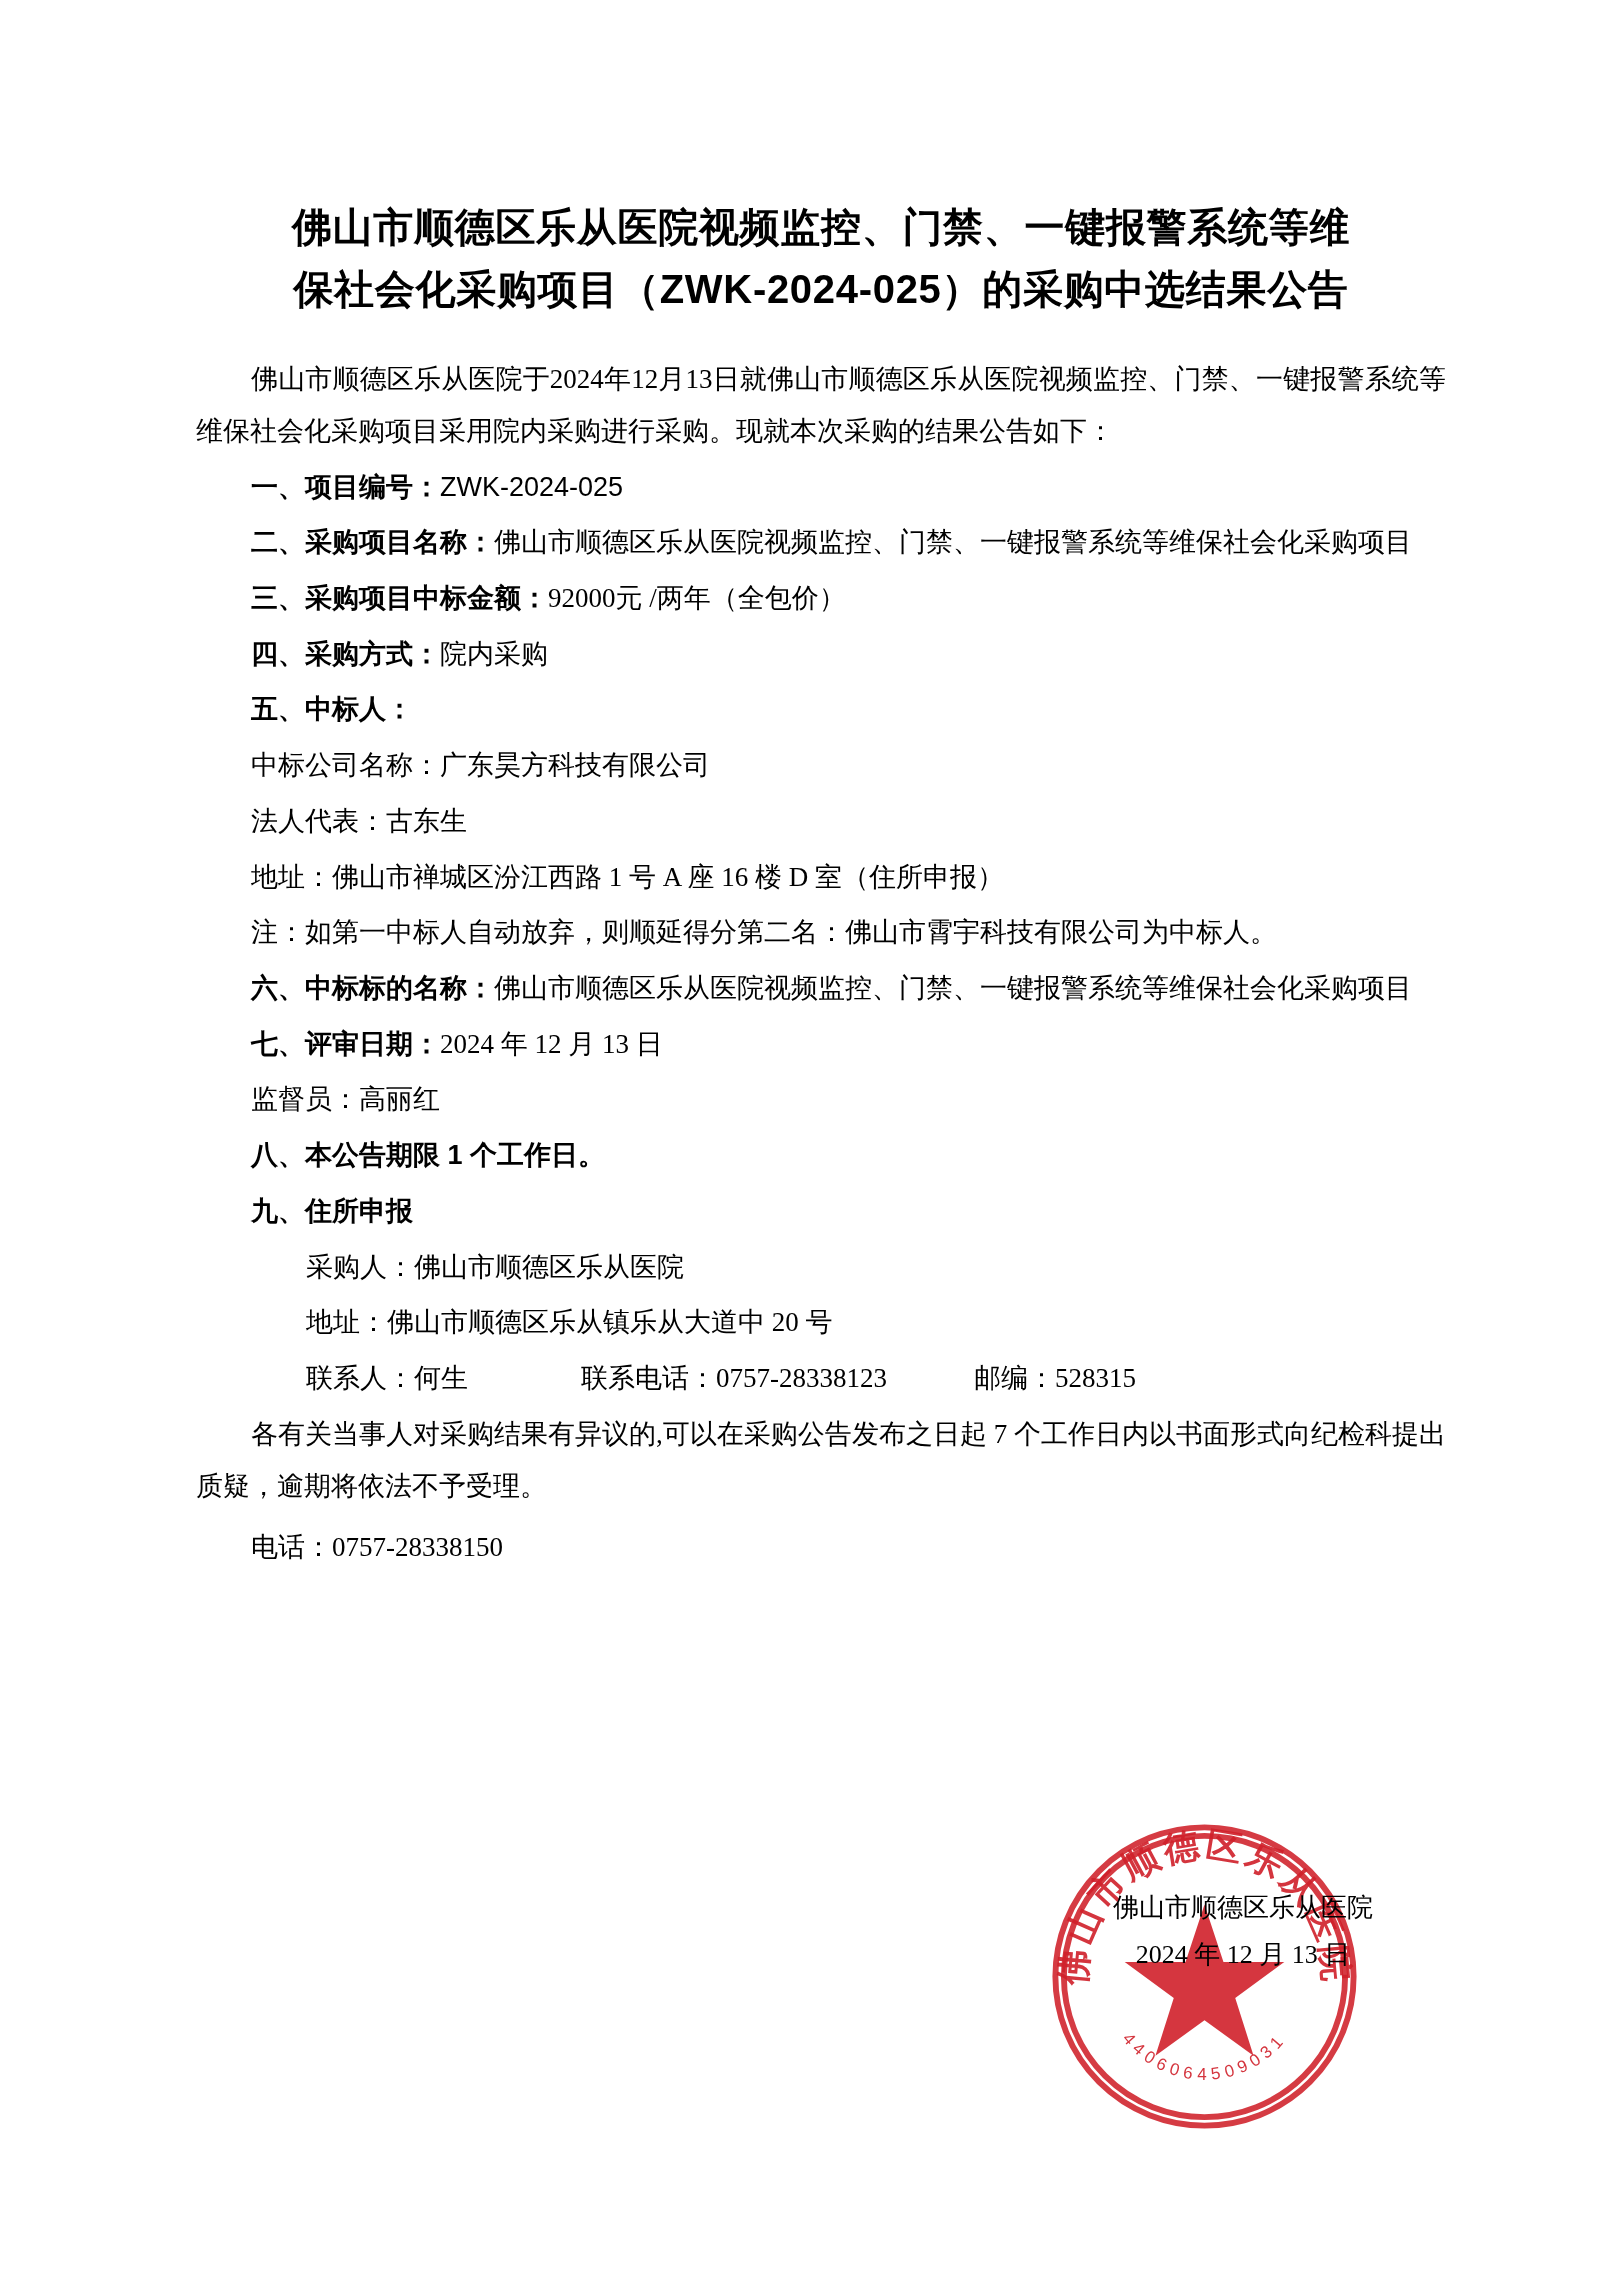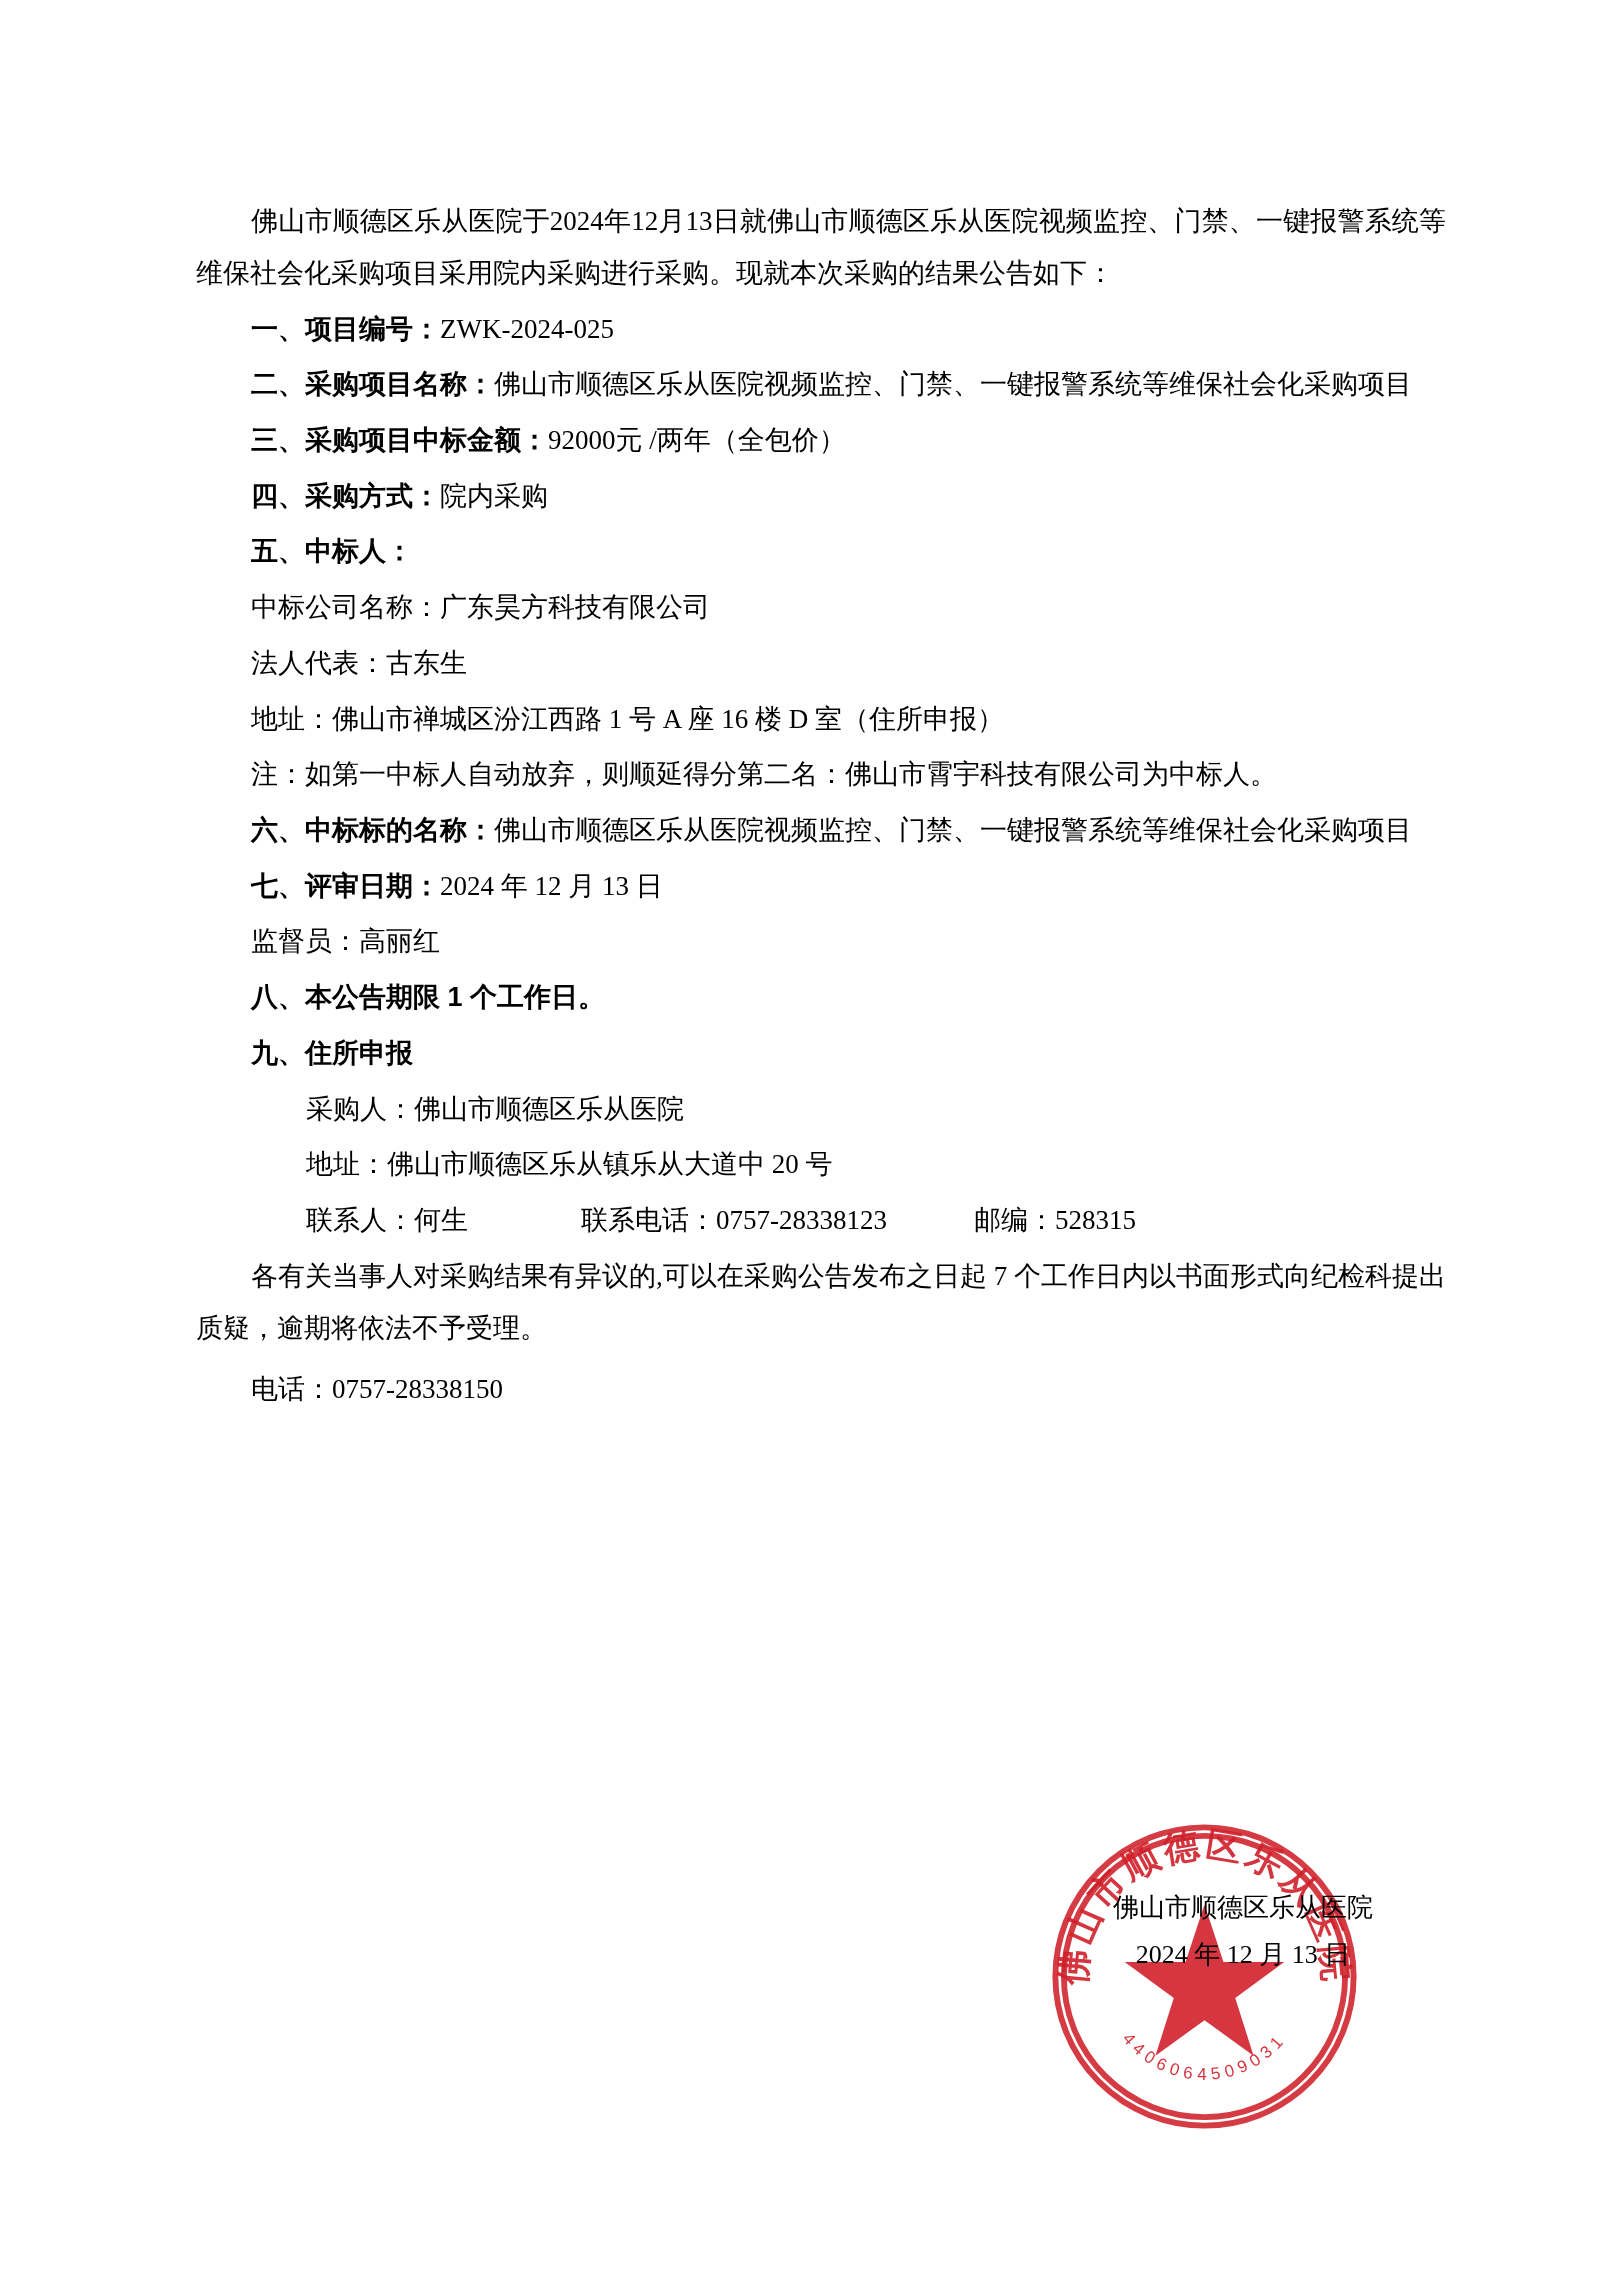--- a/index.html
+++ b/index.html
@@ -43,21 +43,21 @@
     text-justify: inter-ideograph;
   }
   .indent2 { text-indent: 55px; }
   .indent3 { padding-left: 55px; }
   .indent4 { padding-left: 82px; }
   .bold {
     font-family: "Liberation Sans", sans-serif;
     font-weight: bold;
   }
   .num {
-    font-family: Liberation Serif, serif;
+    font-family: Liberation Sans, sans-serif;
     margin-top: 29px;
   }
   .contact-row {
     display: flex;
     font-size: 27px;
     line-height: 1.92;
     padding-left: 110px;
   }
   .contact-row .c1 { width: 275px; }
   .contact-row .c2 { width: 393px; }
@@ -83,20 +83,24 @@
     z-index: 2;
     pointer-events: none;
   }
   .seal svg { display: block; }
 </style>
 </head>
 <body>
 
 <div class="page">
 
+  <h1 class="doc-title">
+    <span class="line">佛山市顺德区乐从医院视频监控、门禁、一键报警系统等维</span>
+    <span class="line">保社会化采购项目（ZWK-2024-025）的采购中选结果公告</span>
+  </h1>
 
   <p class="para indent2">佛山市顺德区乐从医院于2024年12月13日就佛山市顺德区乐从医院视频监控、门禁、一键报警系统等维保社会化采购项目采用院内采购进行采购。现就本次采购的结果公告如下：</p>
 
   <p class="para indent2">
     <span class="bold">一、项目编号：</span><span class="num">ZWK-2024-025</span>
   </p>
 
   <p class="para indent2">
     <span class="bold">二、采购项目名称：</span><span>佛山市顺德区乐从医院视频监控、门禁、一键报警系统等维保社会化采购项目</span>
   </p>

